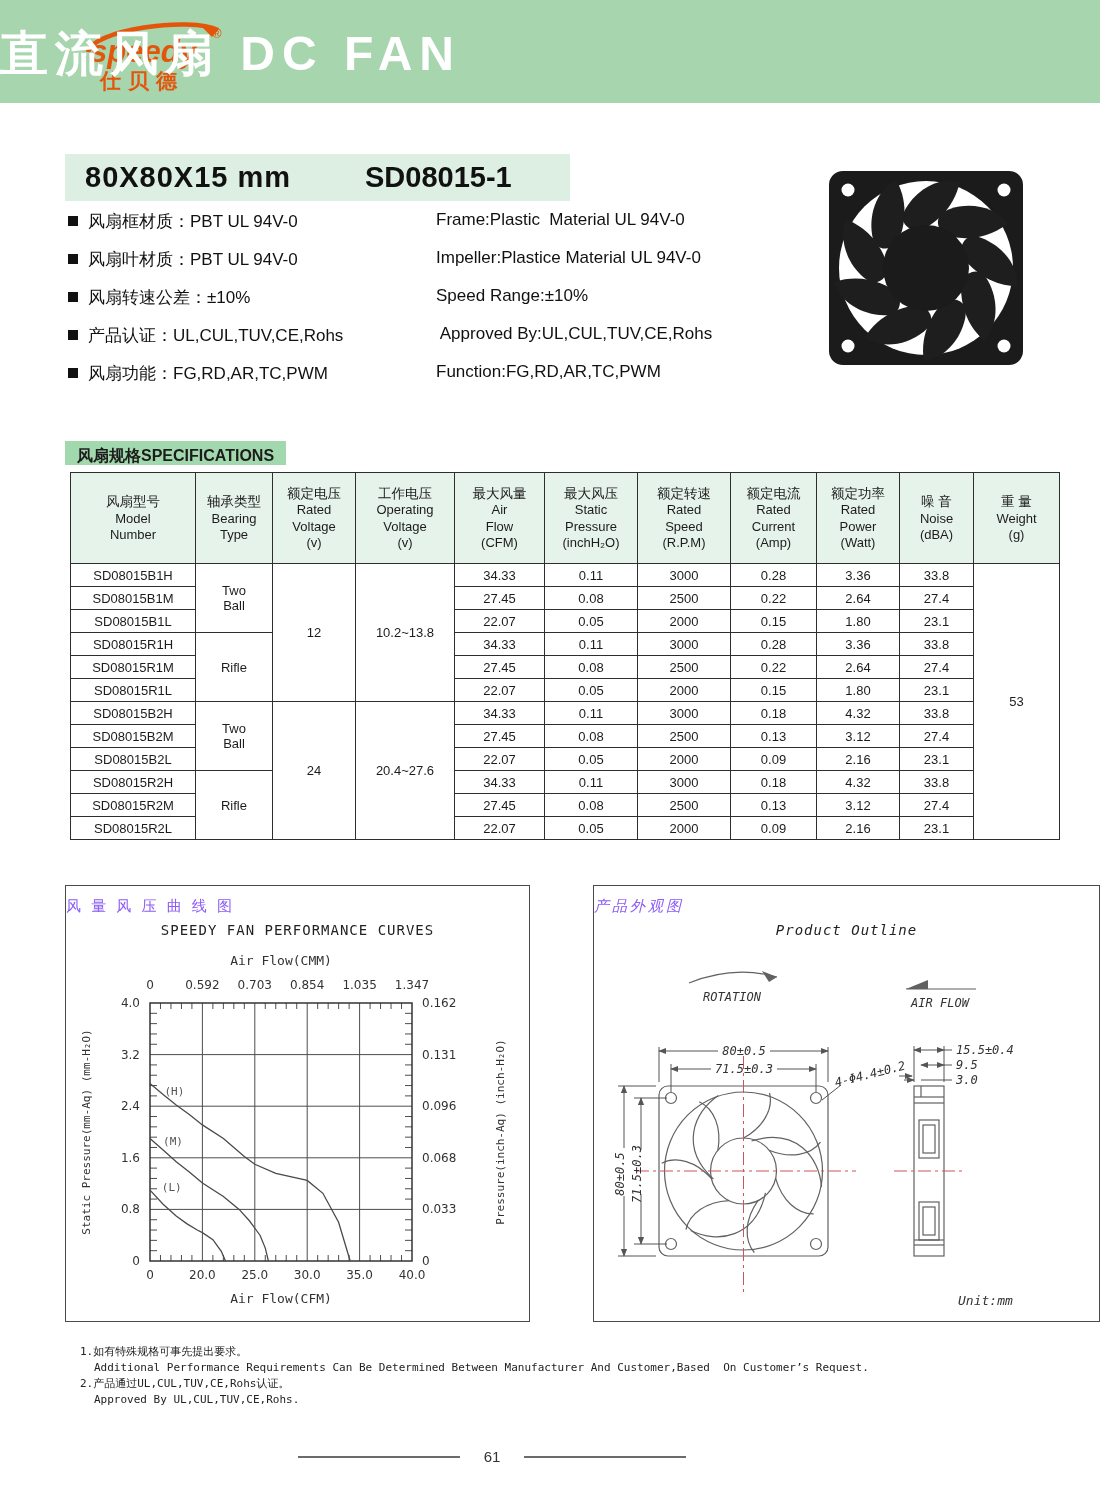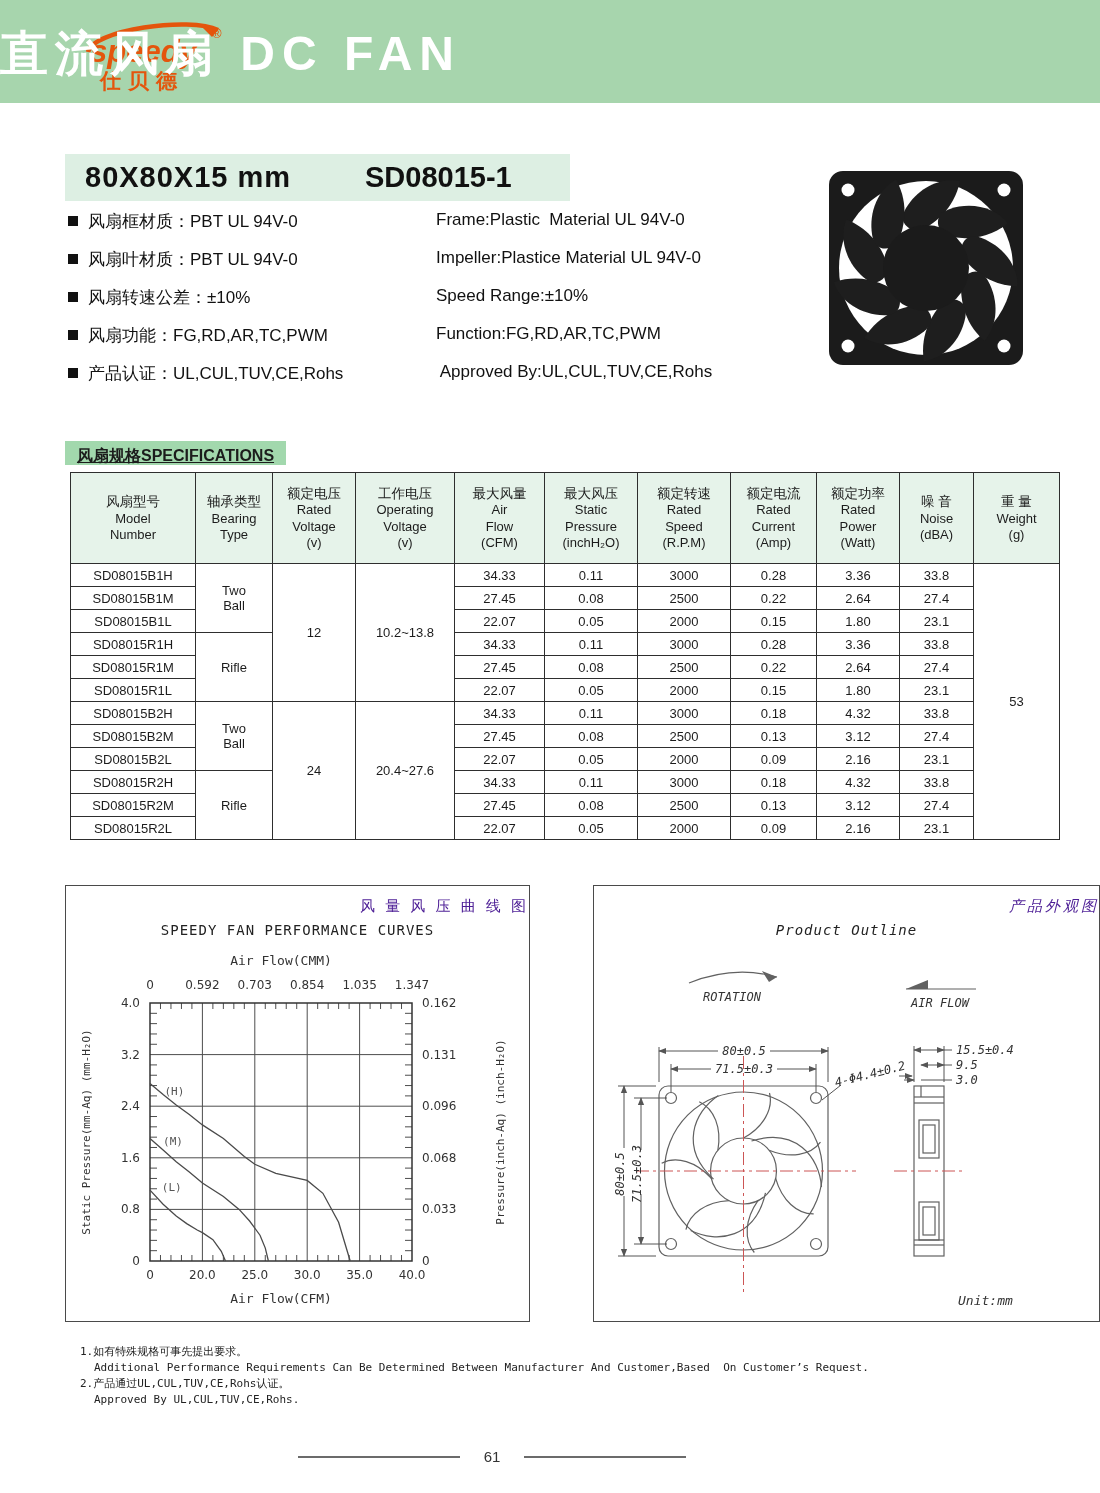--- a/index.html
+++ b/index.html
@@ -15,37 +15,37 @@
   .model-banner .size{position:absolute;left:20px;top:0;line-height:47px;font-size:29px;font-weight:bold;letter-spacing:1px;}
   .model-banner .model{position:absolute;left:300px;top:0;line-height:47px;font-size:29px;font-weight:bold;}
   .bullets{position:absolute;left:68px;top:210px;width:760px;}
   .bullet-row{display:grid;grid-template-columns:20px 348px auto;height:38px;align-items:start;}
   .sq{width:10px;height:10px;background:#111;margin-top:6px;}
   .b-cn{font-size:17px;}
   .b-en{font-size:17px;white-space:pre;}
   .fan-photo{position:absolute;left:828px;top:168px;width:196px;height:200px;}
   
   .spec-label{position:absolute;left:65px;top:441px;height:24px;line-height:30px;background:#a2d8ad;
-    padding:0 12px;font-size:16px;font-weight:bold;color:#1c1c1c;text-decoration:underline;}
+    padding:0 12px;font-size:16px;font-weight:bold;color:#1c1c1c;}
   table.spec{position:absolute;left:70px;top:472px;border-collapse:collapse;table-layout:fixed;
     font-size:13px;color:#1c1c1c;}
   table.spec th,table.spec td{border:1.5px solid #2e2e2e;padding:0;text-align:center;vertical-align:middle;
     background:#fff;overflow:hidden;}
   table.spec th{background:#e6f3ea;height:90px;font-weight:normal;}
   table.spec td{height:22px;}
   td.model-cell{text-align:left;padding-left:8px;}
   .th-cn{font-size:13.5px;line-height:1.3;}
   .th-en{font-size:13px;line-height:1.25;white-space:pre-line;}
   .merge-cell{white-space:pre-line;}
   
   .fig-box{position:absolute;top:885px;height:437px;border:1.5px solid #4a4a4a;background:#fff;box-sizing:border-box;}
   .chart-box{left:65px;width:465px;}
   .outline-box{left:593px;width:507px;font-style:italic;}
-  .fig-title-cn{position:absolute;left:0;right:0;top:11px;text-align:right;font-size:15px;
-    letter-spacing:3px;color:#4c1d95;}
+  .fig-title-cn{position:absolute;left:0;right:0;top:11px;text-align:left;font-size:15px;
+    letter-spacing:3px;color:#8b5cf6;}
   .fig-title-en{position:absolute;left:0;right:0;top:36px;text-align:center;font-size:14px;
     font-family:"DejaVu Sans Mono",monospace;letter-spacing:1px;color:#222;}
   .cadtext{font-family:"DejaVu Sans Mono",monospace;fill:#333;}
   
   .notes{position:absolute;left:68px;top:1344px;font-family:"DejaVu Sans Mono",monospace;
     font-size:11px;line-height:1.45;color:#222;}
   .notes div{white-space:pre;}
   .nt-1{padding-left:12px;}
   .nt-2{padding-left:26px;}
   .footer{position:absolute;left:298px;top:1448px;width:388px;display:flex;align-items:center;
@@ -87,27 +87,27 @@
       <span class="b-cn">风扇叶材质：PBT UL 94V-0</span>
       <span class="b-en">Impeller:Plastice Material UL 94V-0</span>
     </div>
     <div class="bullet-row">
       <span class="sq"></span>
       <span class="b-cn">风扇转速公差：±10%</span>
       <span class="b-en">Speed Range:±10%</span>
     </div>
     <div class="bullet-row">
       <span class="sq"></span>
-      <span class="b-cn">风扇功能：FG,RD,AR,TC,PWM</span>
-      <span class="b-en">Function:FG,RD,AR,TC,PWM</span>
+      <span class="b-cn">产品认证：UL,CUL,TUV,CE,Rohs</span>
+      <span class="b-en"> Approved By:UL,CUL,TUV,CE,Rohs</span>
     </div>
     <div class="bullet-row">
       <span class="sq"></span>
-      <span class="b-cn">产品认证：UL,CUL,TUV,CE,Rohs</span>
-      <span class="b-en"> Approved By:UL,CUL,TUV,CE,Rohs</span>
+      <span class="b-cn">风扇功能：FG,RD,AR,TC,PWM</span>
+      <span class="b-en">Function:FG,RD,AR,TC,PWM</span>
     </div>
   </div>
 
   <div class="fan-photo">
     <svg width="196" height="200" viewBox="0 0 196 196">
       <defs>
         <path id="blade" d="M -8,-36 C 8,-44 28,-58 34,-87 C 14,-91 -8,-80 -20,-60 C -27,-48 -22,-40 -8,-36 Z"></path>
       </defs>
       <rect x="1" y="1" width="194" height="194" rx="14" fill="#1b1b1b"></rect>
       <circle cx="98" cy="98" r="87" fill="#ffffff"></circle>

